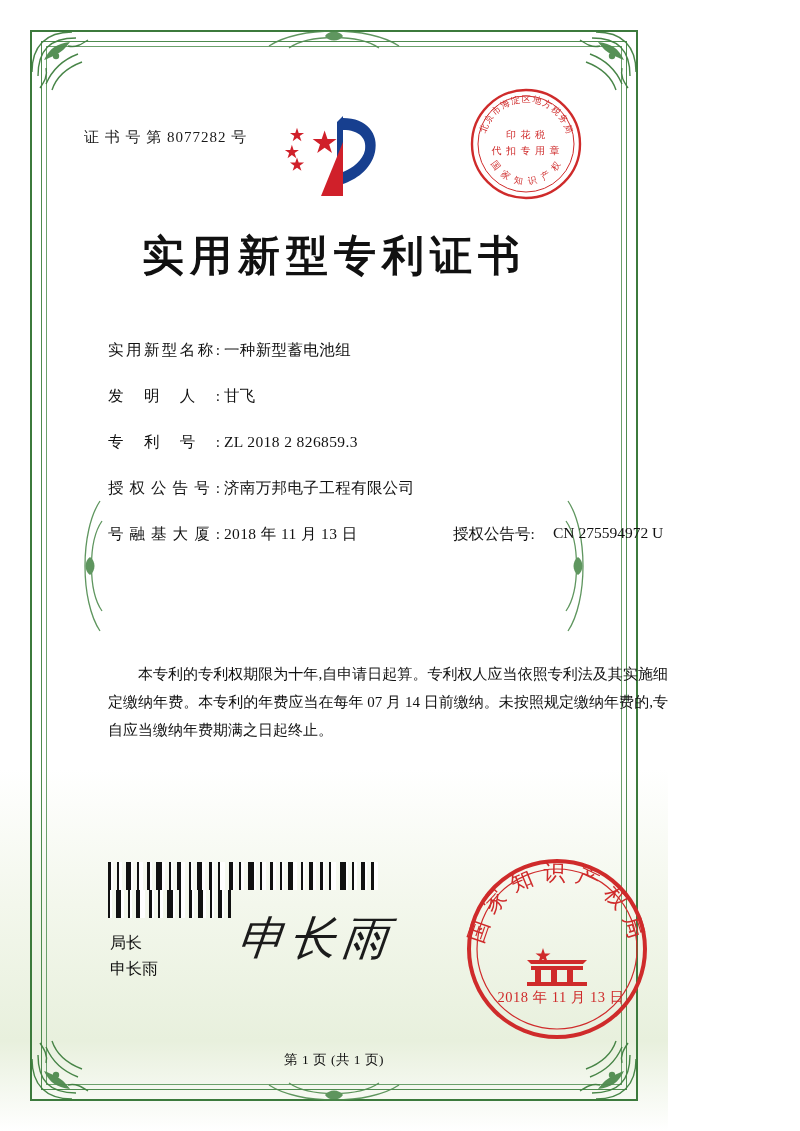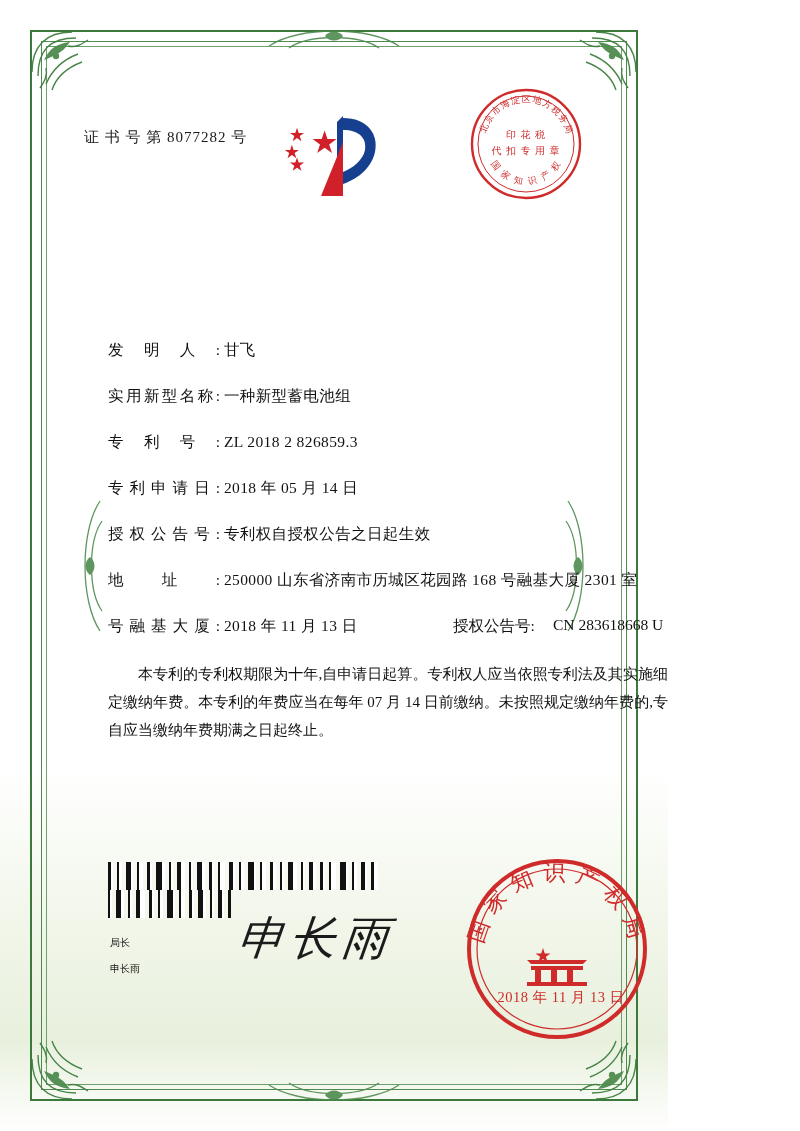--- a/index.html
+++ b/index.html
@@ -175,21 +175,21 @@
     height: 28px;
     background: #111;
     vertical-align: top;
   }
 
   
   .sig-title {
     position: absolute;
     left: 110px;
     top: 930px;
-    font-size: 10px;
+    font-size: 16px;
     line-height: 26px;
     color: #111;
   }
   .sig-hand {
     position: absolute;
     left: 238px;
     top: 908px;
     font-size: 46px;
     letter-spacing: 6px;
     color: #1b1b1b;
@@ -357,58 +357,51 @@
         <textPath href="#arcTop" startOffset="8%">北京市海淀区地方税务局</textPath>
       </text>
       <text font-size="9" fill="#cf2b2b" font-family="'DejaVu Sans',sans-serif" letter-spacing="1.6">
         <textPath href="#arcBot" startOffset="16%">国 家 知 识 产 权</textPath>
       </text>
     </svg>
     <div class="seal-text l1">印 花 税</div>
     <div class="seal-text l2">代 扣 专 用 章</div>
   </div>
 
+  <div class="title">实用新型专利证书</div>
 
   <div class="fields">
+
+    <div class="field-row">
+      <span class="field-label spaced">实用新型名称:</span>
+      <span class="field-value">一种新型蓄电池组</span>
+    </div>
 
     <div class="field-row">
       <span class="field-label spaced">发明人:</span>
       <span class="field-value">甘飞</span>
     </div>
 
     <div class="field-row">
-      <span class="field-label spaced">实用新型名称:</span>
-      <span class="field-value">一种新型蓄电池组</span>
-    </div>
-
-    <div class="field-row">
       <span class="field-label spaced">专利号:</span>
       <span class="field-value">ZL 2018 2 826859.3</span>
     </div>
 
-    <div class="field-row">
-      <span class="field-label spaced">专利申请日:</span>
-      <span class="field-value">2018 年 05 月 14 日</span>
-    </div>
 
     <div class="field-row">
       <span class="field-label spaced">授权公告号:</span>
-      <span class="field-value">专利权自授权公告之日起生效</span>
+      <span class="field-value">济南万邦电子工程有限公司</span>
     </div>
 
-    <div class="field-row">
-      <span class="field-label spaced">地址:</span>
-      <span class="field-value">250000  山东省济南市历城区花园路 168 号融基大厦 2301 室</span>
-    </div>
 
     <div class="field-row">
       <span class="field-label spaced">号融基大厦:</span>
       <span class="field-value">2018 年 11 月 13 日</span>
       <span class="right-label">授权公告号:</span>
-      <span class="right-value">CN 283618668 U</span>
+      <span class="right-value">CN 275594972 U</span>
     </div>
 
   </div>
 
   <div class="paragraphs">
     <p>本专利的专利权期限为十年,自申请日起算。专利权人应当依照专利法及其实施细则规定缴纳年费。本专利的年费应当在每年 07 月 14 日前缴纳。未按照规定缴纳年费的,专利权自应当缴纳年费期满之日起终止。</p>
   </div>
 
   <div class="barcode">
     <span style="width:3px"></span><span style="width:2px;background:#fff"></span>
@@ -476,14 +469,15 @@
         <path d="M-22,6 L-16,6 L-16,18 L-22,18 Z" fill="#cf2b2b"></path>
         <path d="M-6,6 L0,6 L0,18 L-6,18 Z" fill="#cf2b2b"></path>
         <path d="M10,6 L16,6 L16,18 L10,18 Z" fill="#cf2b2b"></path>
         <path d="M-30,-4 L30,-4 L26,0 L-26,0 Z" fill="#cf2b2b"></path>
         <path d="M-14,-16 l1.8,5.4 l5.7,0 l-4.6,3.4 l1.8,5.4 l-4.7,-3.3 l-4.6,3.3 l1.7,-5.4 l-4.6,-3.4 l5.7,0 Z" fill="#cf2b2b"></path>
       </g>
     </svg>
   </div>
   <div class="seal-date">2018 年 11 月 13 日</div>
 
+  <div class="footer">第 1 页 (共 1 页)</div>
 
 </div>
 
 </body></html>

